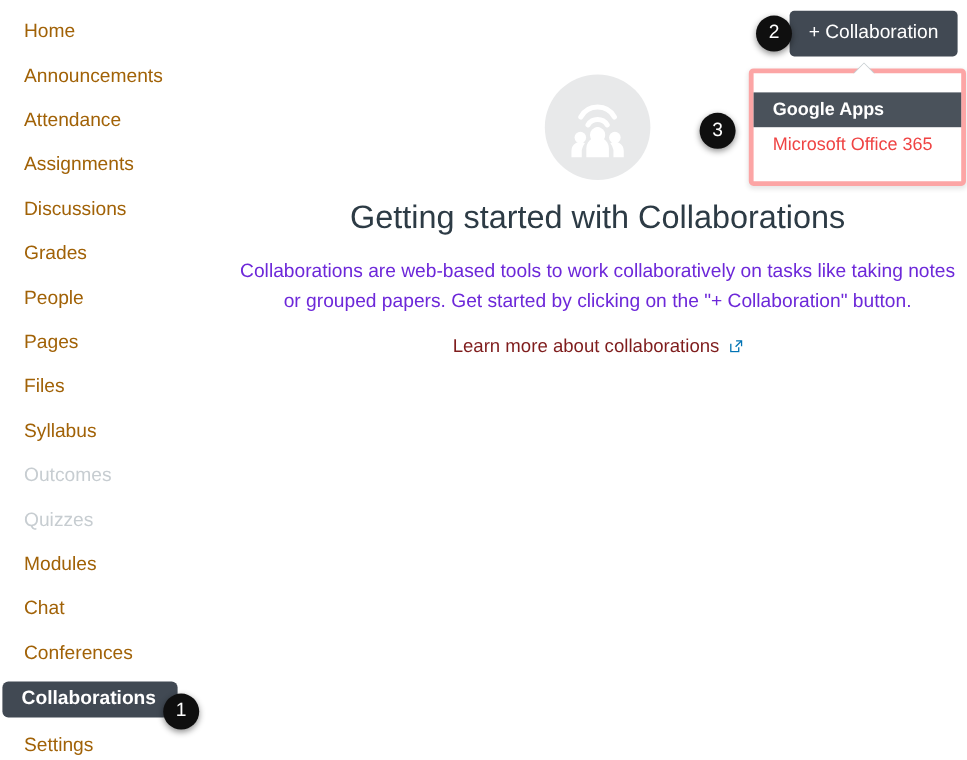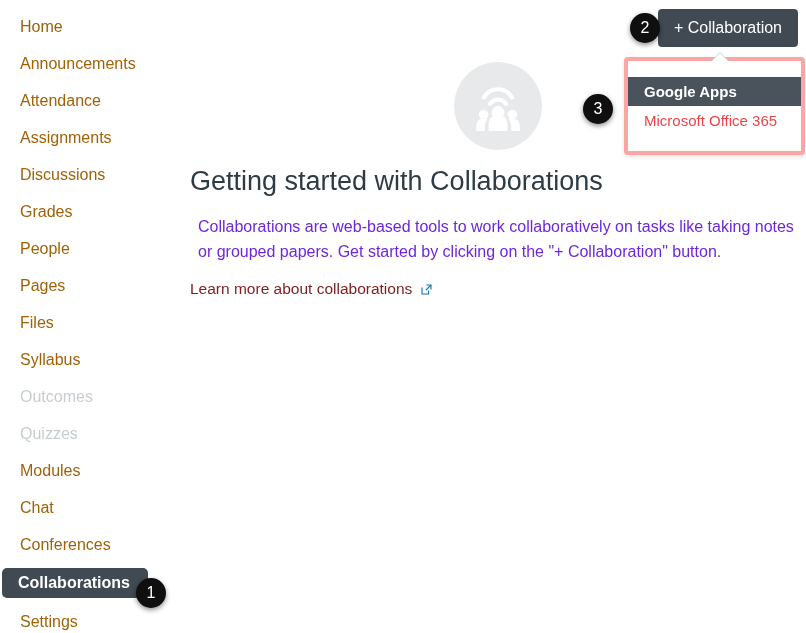--- a/index.html
+++ b/index.html
@@ -136,21 +136,21 @@
     color: #ffffff;
     font-weight: bold;
   }
 
   
   #empty-state {
     position: absolute;
     left: 0;
     right: 0;
     top: 62px;
-    text-align: left;
+    text-align: center;
   }
 
   #collab-illustration {
     width: 88px;
     height: 88px;
     margin: 0 auto 14px auto;
     border-radius: 50%;
     background: #e8e9ea;
     display: flex;
     align-items: center;

